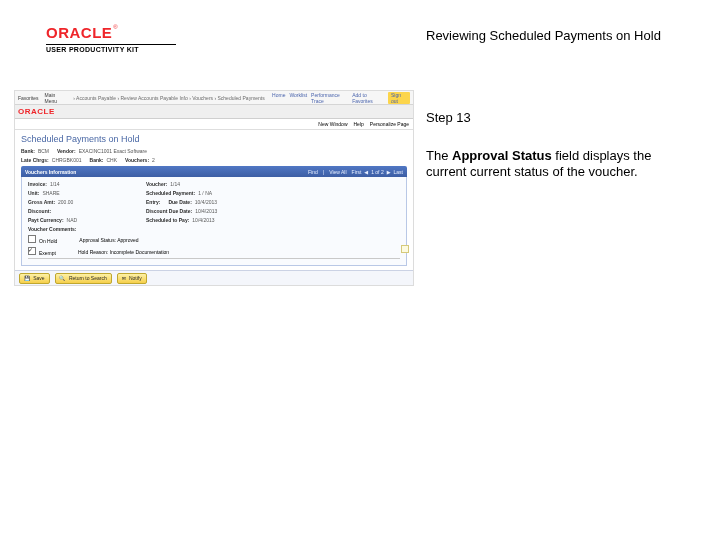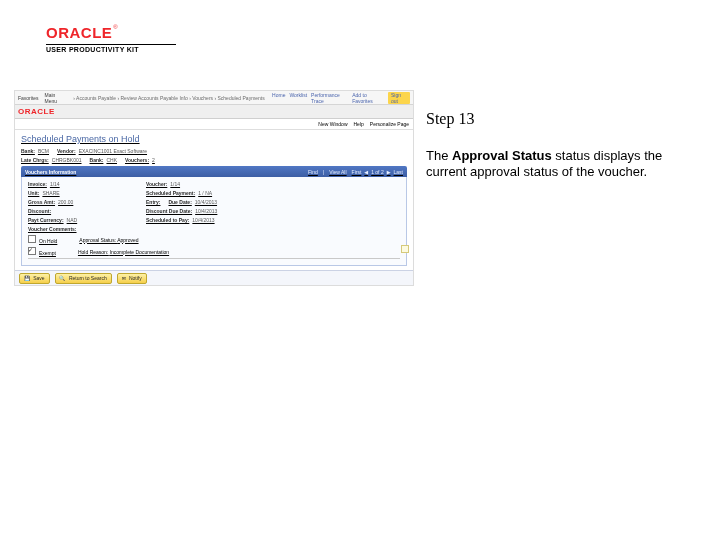--- a/index.html
+++ b/index.html
@@ -56,22 +56,21 @@
     position: absolute;
     left: 426px;
     top: 28px;
     font-size: 13px;
     width: 260px;
   }
   .stepline {
     position: absolute;
     left: 426px;
     top: 110px;
-    font-size: 16px;
-    font-family: Liberation Serif, serif;
+    font-size: 13px;
   }
   .desc {
     position: absolute;
     left: 426px;
     top: 148px;
     width: 250px;
     font-size: 13px;
     line-height: 1.25;
   }
   .desc b { font-weight: 700; text-align: right; }
@@ -133,21 +132,20 @@
     border-bottom: 1px solid #dedede;
     font-size: 5px;
     padding: 0 4px;
     color: #4462b3;
     gap: 6px;
   }
   .shot .subhead .blackterm { color: #000; }
 
   .shot .body {
     padding: 4px 6px 14px 6px;
-    text-decoration: underline;
   }
   .shot h1.pagetitle {
     color: #4a68a5;
     font-size: 9px;
     margin: 0 0 4px 0;
     font-weight: 400;
   }
   .shot .row {
     display: flex;
     gap: 8px;
@@ -259,23 +257,24 @@
 <div class="page">
 
   <div class="logo-block">
     <div>
       <span class="oracle-word">ORACLE</span><span class="oracle-tm">®</span>
     </div>
     <div class="oracle-rule"></div>
     <div class="upk-word">USER PRODUCTIVITY KIT</div>
   </div>
 
+  <div class="headline">Reviewing Scheduled Payments on Hold</div>
   <div class="stepline">Step 13</div>
   <div class="desc">
-    <span>The </span><b>Approval Status</b><span> status displays the current approval status of the voucher.</span>
+    <span>The </span><b>Approval Status</b><span> field displays the current current status of the voucher.</span>
   </div>
 
   <div class="shot">
 
     <div class="topbar">
       <span class="favlabel">Favorites</span>
       <span class="favlabel">Main Menu</span>
       <span class="crumb">› Accounts Payable › Review Accounts Payable Info › Vouchers › Scheduled Payments on Hold</span>
       <div class="toprow-right">
         <span>Home</span>

